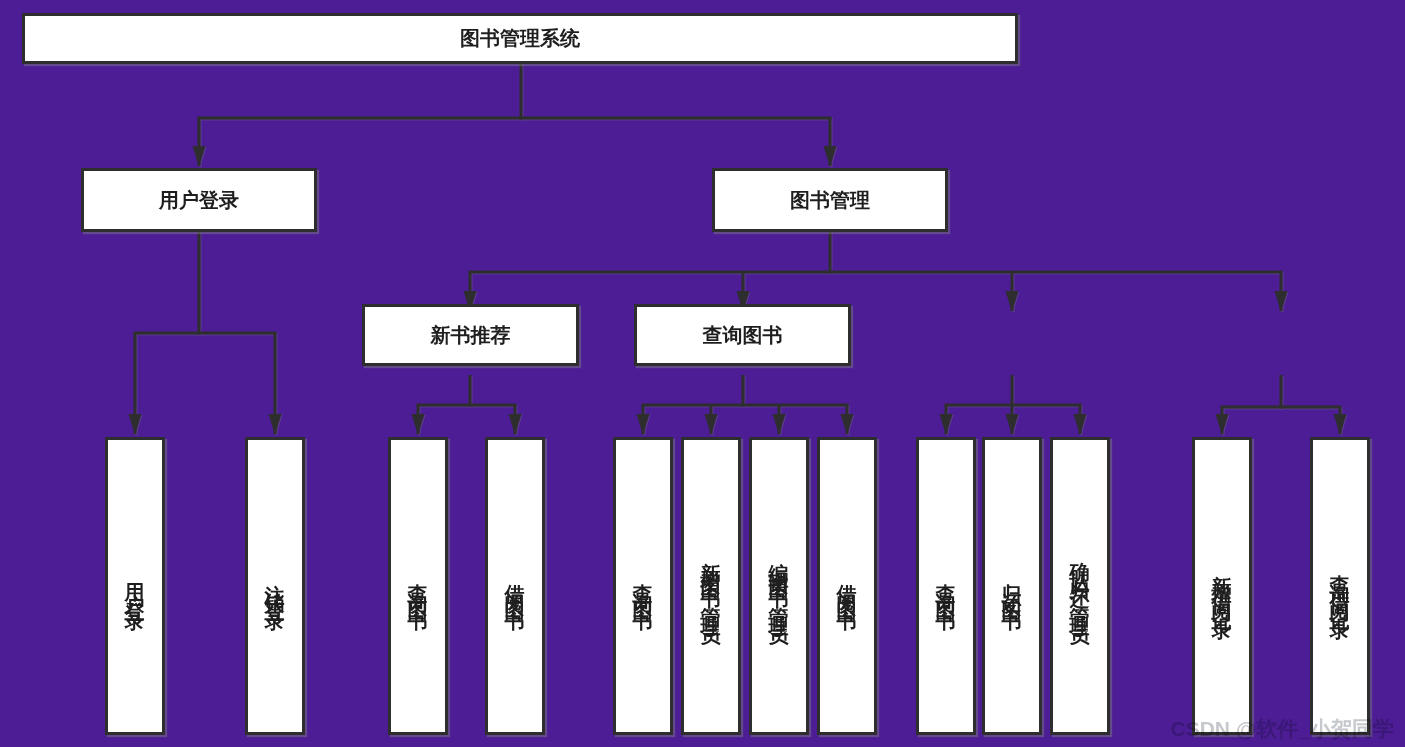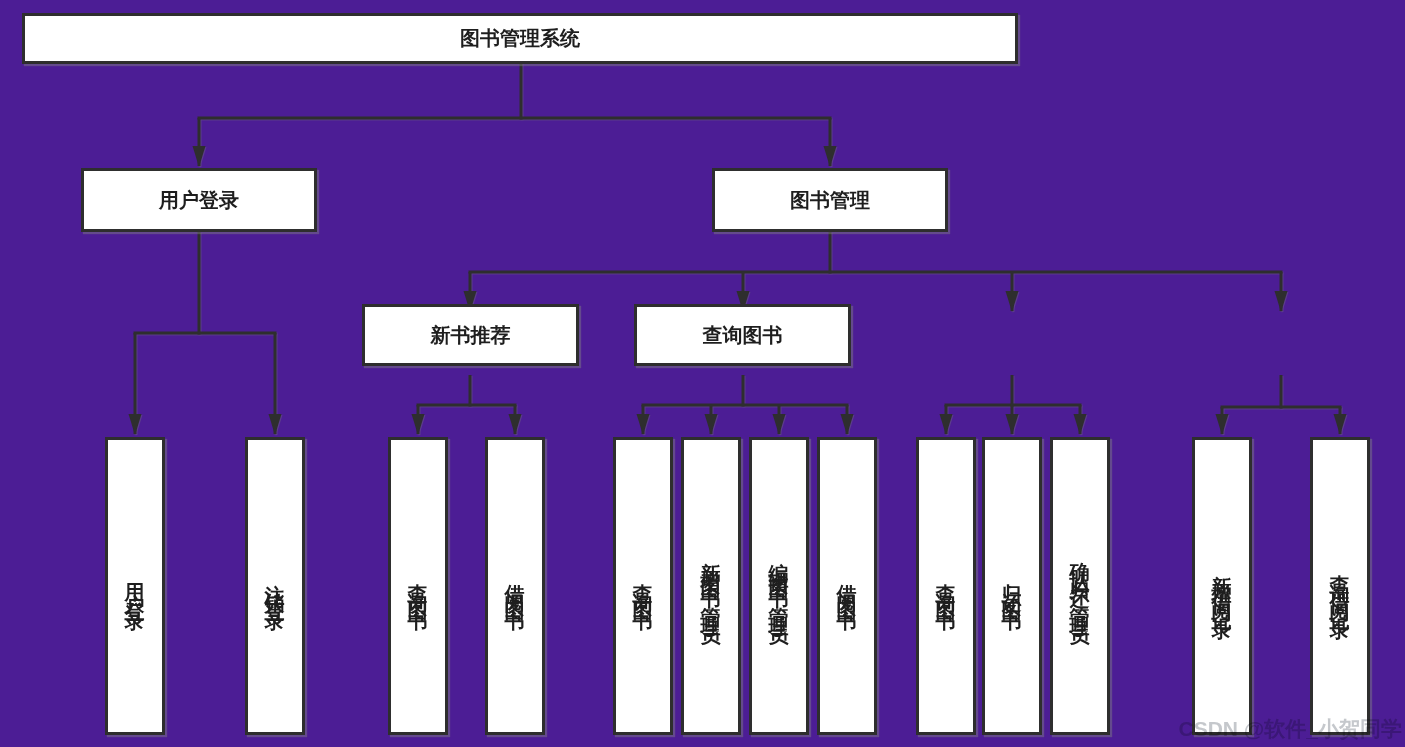--- a/index.html
+++ b/index.html
@@ -57,21 +57,21 @@
   .leaf span {
     writing-mode: vertical-rl;
     text-orientation: mixed;
     font-size: 20px;
     letter-spacing: 9px;
     color: #1e1e1e;
     line-height: 1;
   }
   .watermark {
     position: absolute;
-    right: 3px;
+    right: 11px;
     bottom: 4px;
     font-size: 21px;
     color: #c5c8cc;
     mix-blend-mode: multiply;
     z-index: 10;
     white-space: nowrap;
   }
 </style>
 </head>
 <body>

